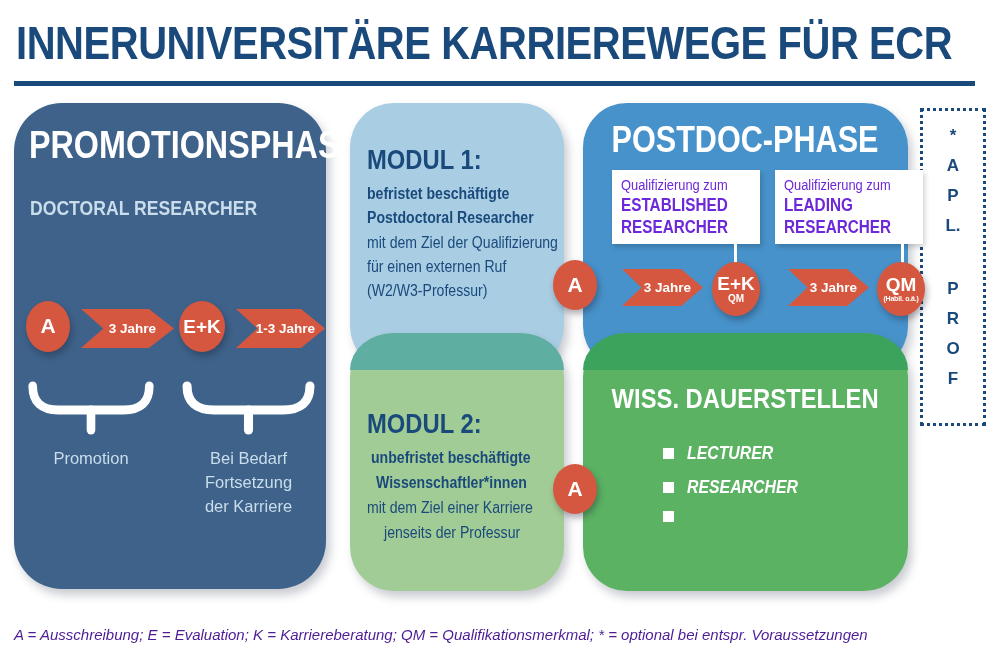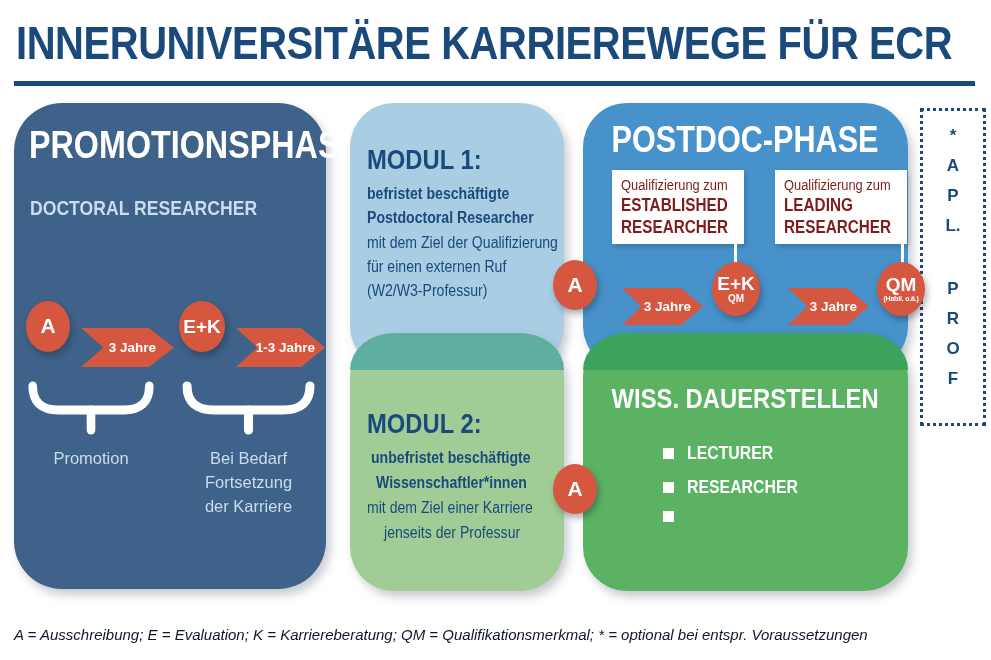--- a/index.html
+++ b/index.html
@@ -43,47 +43,47 @@
             display:flex; flex-direction:column; align-items:center; justify-content:center;
             box-shadow:2px 4px 6px rgba(30,30,50,0.35); line-height:1.05; z-index:4; }
   .circle .main { font-size:21px; }
   .circle .main-sm { font-size:19px; }
   .circle .sub { font-size:10px; font-weight:bold; }
   .circle .sub-tiny { font-size:7px; font-weight:bold; letter-spacing:-0.2px; }
   .straddle { z-index:6; }
   .arrow { position:absolute; background:#D6573F; color:#fff; font-weight:bold; font-size:13.5px;
            clip-path:polygon(0% 0%, 73% 0%, 100% 50%, 73% 100%, 0% 100%, 24% 50%);
            display:flex; align-items:center; justify-content:center; padding-left:10px; box-sizing:border-box;
-           white-space:nowrap; z-index:3;margin-top:19px; }
+           white-space:nowrap; z-index:3; }
 
   
   .brace-svg { position:absolute; overflow:visible; }
   .brace-label { position:absolute; text-align:center; color:#C9DDEC; font-size:16.5px; line-height:24px; }
 
   
-  .qual-box { position:absolute; width:132px; height:74px; background:#ffffff; box-shadow:2px 3px 5px rgba(0,0,0,0.18);
-              padding:7px 0 0 9px; box-sizing:border-box; color:#7f1d1d; }
+  .qual-box { position:absolute; width:148px; height:74px; background:#ffffff; box-shadow:2px 3px 5px rgba(0,0,0,0.18);
+              padding:7px 0 0 9px; box-sizing:border-box; color:#6d28d9; }
   .qual-prefix { font-size:14px; line-height:17px; }
   .qual-line { font-size:18px; font-weight:bold; line-height:22px; }
   .stem { position:absolute; width:3px; background:#ffffff; z-index:2; }
 
   
-  .list { position:absolute; left:80px; top:110px; }
+  .list { position:absolute; left:80px; top:110px;font-style:italic; }
   .list-item { display:flex; align-items:center; margin-bottom:13px; }
   .bullet { width:11px; height:11px; background:#ffffff; margin-right:13px; flex:0 0 auto; }
   .list-label { color:#ffffff; font-size:18px; font-weight:bold; }
 
   
   #apl-box { left:920px; top:108px; width:66px; height:318px; border:3px dotted #1A4A7C; box-sizing:border-box;
              display:flex; flex-direction:column; align-items:center; padding-top:10px; background:#ffffff; }
   .apl-letter { color:#1A4A7C; font-size:17px; font-weight:bold; line-height:20px; margin:5px 0; }
   .apl-gap { height:33px; }
 
   
-  #legend { left:14px; top:626px; font-size:15px; font-style:italic; color:#0f172a; }
+  #legend { left:14px; top:626px; font-size:15px; font-style:italic; color:#4c1d95; }
 </style>
 </head>
 <body>
 
 <div id="stage">
 
   <div class="abs" id="main-title">
     <span class="cond">INNERUNIVERSITÄRE KARRIEREWEGE FÜR ECR</span>
   </div>
   <div class="abs" id="title-underline"></div>

